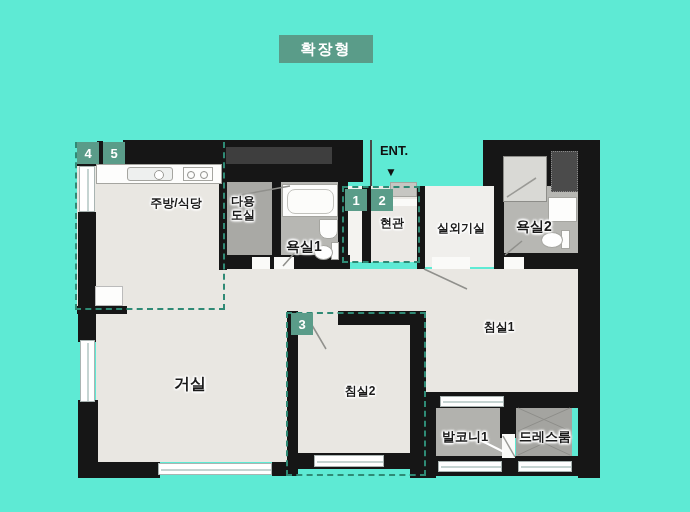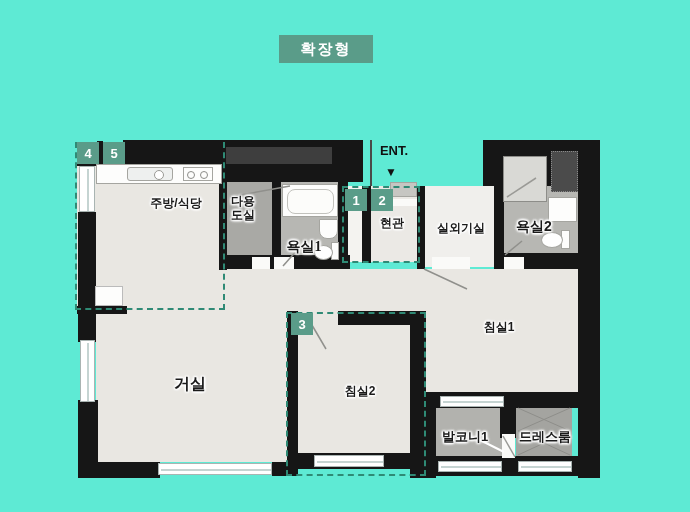--- a/index.html
+++ b/index.html
@@ -157,21 +157,21 @@
   <div class="badge" style="left:103px;top:142px;">5</div>
   <div class="badge" style="left:345px;top:189px;">1</div>
   <div class="badge" style="left:371px;top:189px;">2</div>
   <div class="badge" style="left:291px;top:313px;">3</div>
 
   <div class="room-label lbl-15" style="left:176px;top:203px;">주방/식당</div>
   <div class="room-label lbl-15" style="left:243px;top:208px;line-height:1.2;">
     <span>다용</span><br>
     <span>도실</span>
   </div>
-  <div class="room-label lbl-14" style="left:304px;top:247px;font-family:Liberation Serif, serif;">욕실1</div>
+  <div class="room-label lbl-14" style="left:304px;top:247px;">욕실1</div>
   <div class="room-label lbl-15" style="left:392px;top:223px;">현관</div>
   <div class="room-label lbl-15" style="left:461px;top:228px;">실외기실</div>
   <div class="room-label lbl-14" style="left:534px;top:227px;">욕실2</div>
   <div class="room-label lbl-15" style="left:499px;top:327px;">침실1</div>
   <div class="room-label lbl-15" style="left:190px;top:384px;font-size:16px;">거실</div>
   <div class="room-label lbl-15" style="left:360px;top:391px;">침실2</div>
   <div class="room-label lbl-13" style="left:465px;top:437px;">발코니1</div>
   <div class="room-label lbl-13" style="left:545px;top:437px;">드레스룸</div>
 
 </div>

